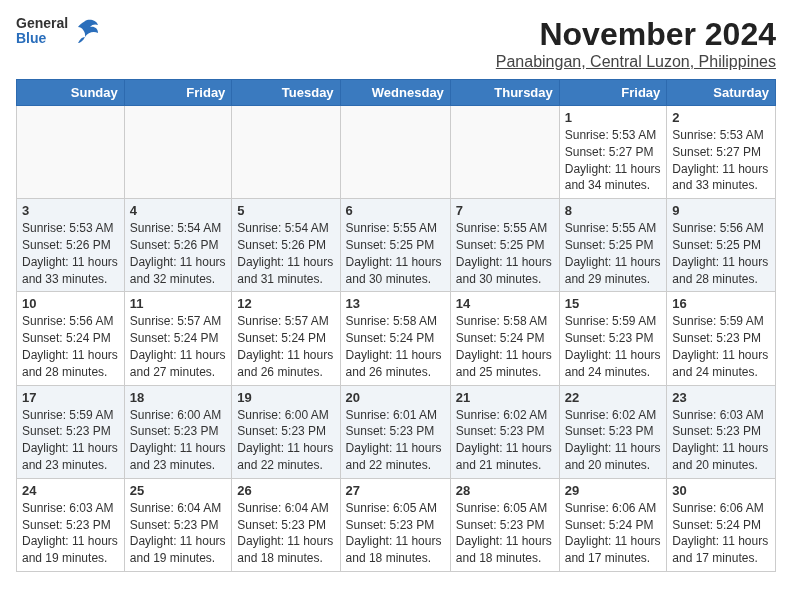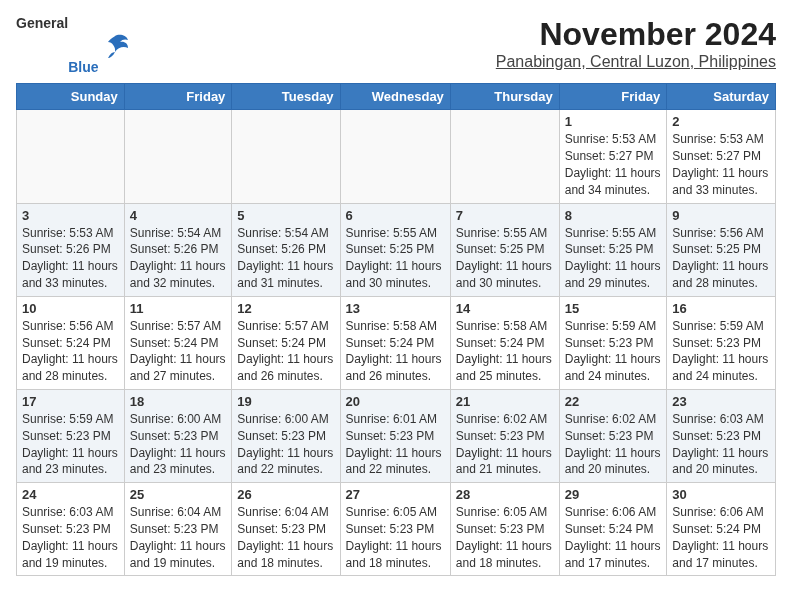--- a/index.html
+++ b/index.html
@@ -16,27 +16,27 @@
       justify-content: space-between;
       margin-bottom: 8px;
     }
     .logo {
       display: flex;
       align-items: center;
       gap: 0px;
     }
     .logo-text {
       display: flex;
-      flex-direction: row;
+      flex-direction: column;
       font-size: 14px;
       font-weight: bold;
       line-height: 1.1;
     }
     .logo-general { color: #333; }
-    .logo-blue { color: #2a6ebb; margin-top: 44px; }
+    .logo-blue { color: #2a6ebb; }
     .logo-bird {
       width: 30px;
       height: 28px;
       margin-left: 2px;
     }
     .title-block {
       text-align: right;
       margin-left: 8px;
     }
     .title-block h1 {

